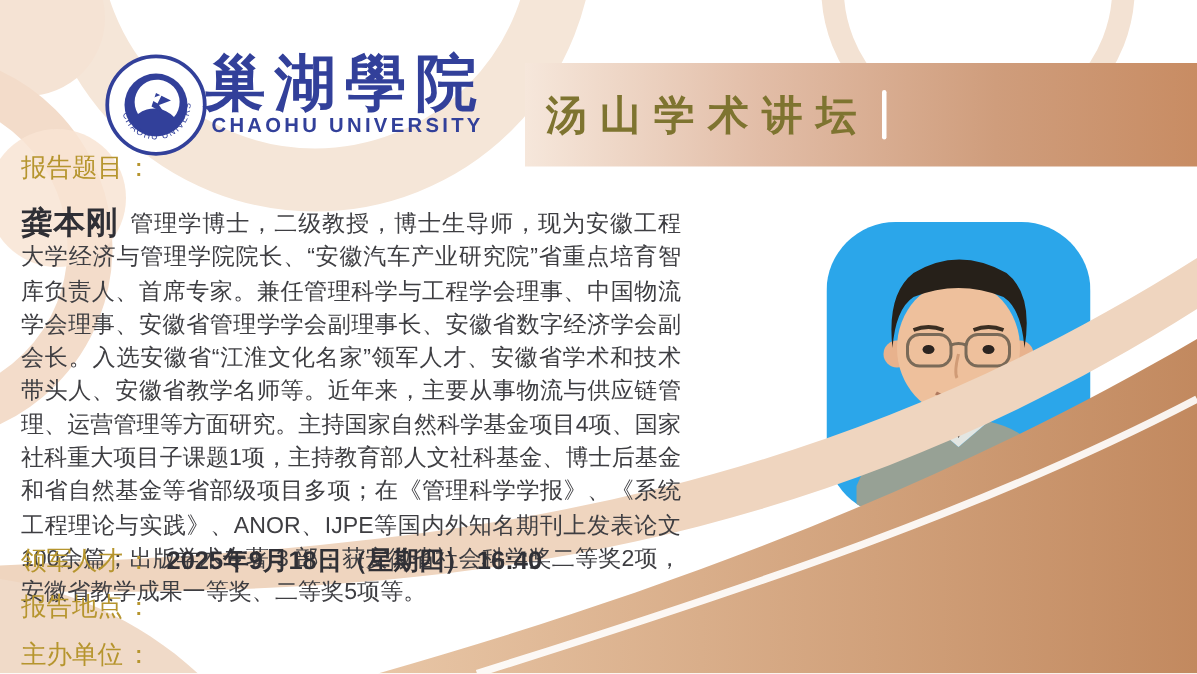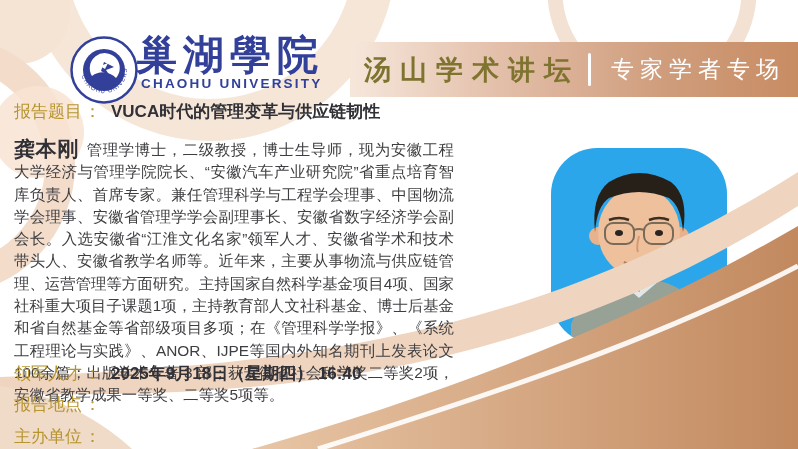--- a/index.html
+++ b/index.html
@@ -21,21 +21,21 @@
     font-family:Liberation Sans, sans-serif;
     font-size:41px;font-weight:bold;color:#32409a;letter-spacing:6px;white-space:nowrap;
   }
   #en-name{
     left:141px;top:76px;z-index:2;
     font-size:13.5px;font-weight:bold;color:#32409a;letter-spacing:2.2px;white-space:nowrap;
   }
 
   
   #banner{
-    left:350px;top:42px;right:0;height:55px;z-index:1;
+    left:350px;top:42px;right:0;height:69px;z-index:1;
     background:linear-gradient(90deg,#f6e7db 0%,#e2bda7 35%,#cf9d7c 70%,#c88c63 100%);
     display:flex;align-items:center;
   }
   #forum-title{
     margin-left:14px;
     font-size:27px;font-weight:bold;color:#7e7430;letter-spacing:9px;white-space:nowrap;
   }
   #banner-divider{
     width:3px;height:33px;background:#ffffff;border-radius:2px;margin:0 20px 0 8px;flex:none;
   }
@@ -100,21 +100,20 @@
     <textPath href="#ring-bottom" startOffset="8%">CHAOHU UNIVERSITY</textPath>
   </text>
 </svg>
 
 <div id="cn-name" class="abs">巢湖學院</div>
 <div id="en-name" class="abs">CHAOHU UNIVERSITY</div>
 
 <div id="banner" class="abs">
   <span id="forum-title">汤山学术讲坛</span>
   <span id="banner-divider"></span>
-  <span id="session-title">专家学者专场</span>
 </div>
 
 <svg id="photo" class="abs" viewBox="0 0 176 196">
   <defs>
     <clipPath id="photo-clip">
         <rect x="0" y="0" width="176" height="196" rx="46"></rect>
       </clipPath>
   </defs>
   <g clip-path="url(#photo-clip)">
     <rect width="176" height="196" fill="#2ba6ea"></rect>
@@ -160,21 +159,20 @@
 
   <path d="M 252,449 C 430,398 620,330 798,226 L 798,449 Z" fill="url(#copper-grad)"></path>
 
   <path d="M 318,449 C 500,392 660,338 798,266" stroke="#ffffff" stroke-width="5" fill="none" opacity="0.9"></path>
 
   <path d="M 0,386 C 42,392 92,412 132,449 L 0,449 Z" fill="#f0dac8"></path>
 </svg>
 
 <div id="row-title" class="row">
   <span class="label"><span>报告题目</span><span class="colon">：</span></span>
-  <span class="value">VUCA时代的管理变革与供应链韧性</span>
 </div>
 
 <div id="row-bio" class="row">
   <span id="bio-content"><span id="expert-name">龚本刚</span><span>管理学博士，二级教授，博士生导师，现为安徽工程大学经济与管理学院院长、“安徽汽车产业研究院”省重点培育智库负责人、首席专家。兼任管理科学与工程学会理事、中国物流学会理事、安徽省管理学学会副理事长、安徽省数字经济学会副会长。入选安徽省“江淮文化名家”领军人才、安徽省学术和技术带头人、安徽省教学名师等。近年来，主要从事物流与供应链管理、运营管理等方面研究。主持国家自然科学基金项目4项、国家社科重大项目子课题1项，主持教育部人文社科基金、博士后基金和省自然基金等省部级项目多项；在《管理科学学报》、《系统工程理论与实践》、ANOR、IJPE等国内外知名期刊上发表论文100余篇；出版学术专著 3 部；获安徽省社会科学奖二等奖2项，安徽省教学成果一等奖、二等奖5项等。</span></span>
 </div>
 
 <div id="row-time" class="row">
   <span class="label"><span>领军人才</span><span class="colon">：</span></span>
   <span class="value">2025年9月18日（星期四） 16:40</span>
 </div>

